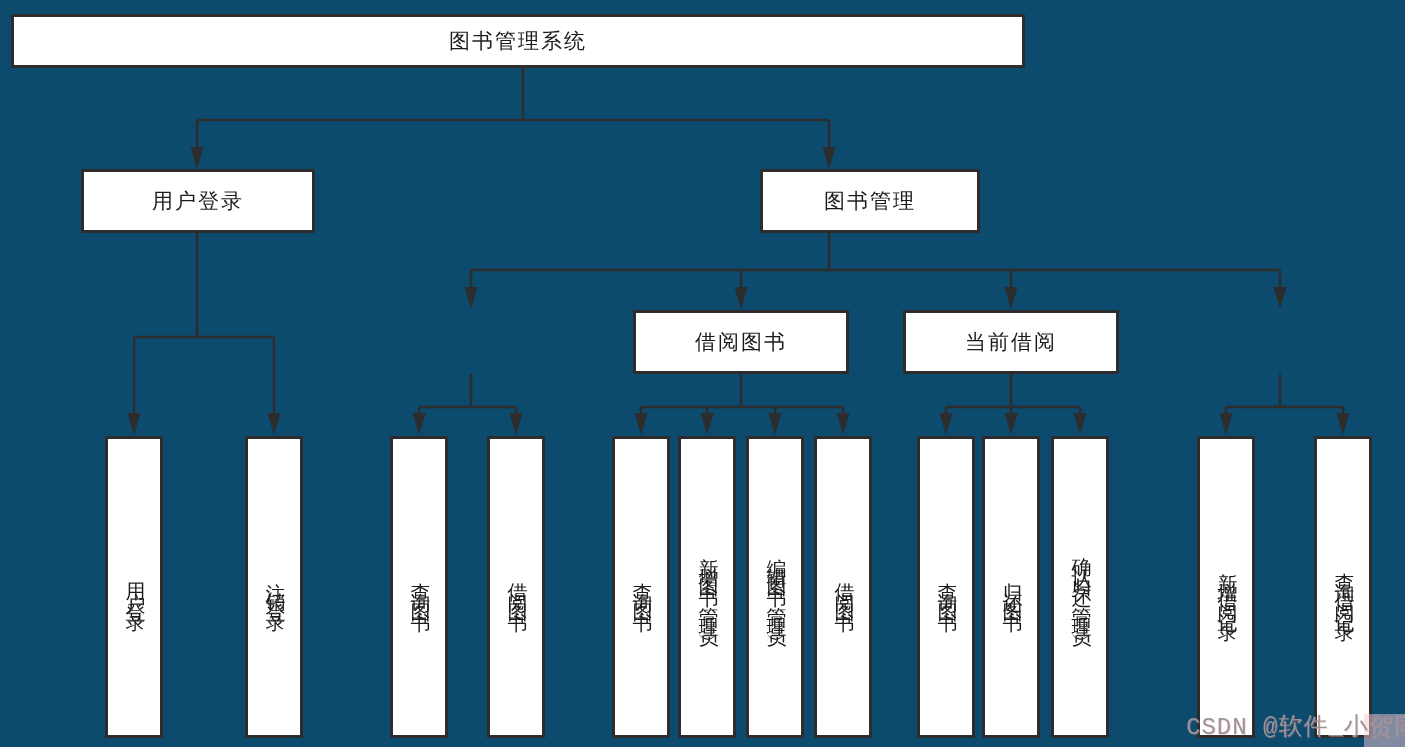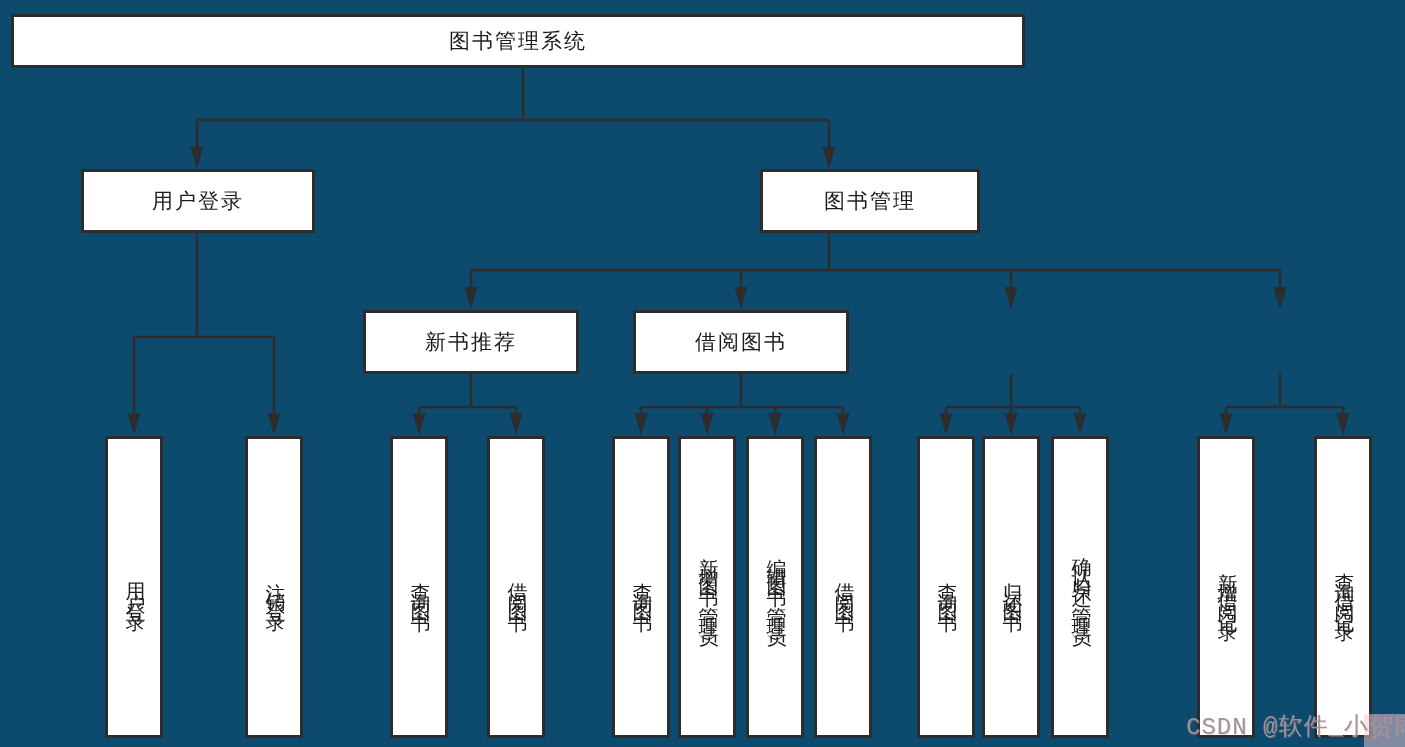--- a/index.html
+++ b/index.html
@@ -104,25 +104,25 @@
     <span class="hlabel">图书管理系统</span>
   </div>
 
   <div class="box" style="left:81px; top:169px; width:234px; height:64px;">
     <span class="hlabel">用户登录</span>
   </div>
   <div class="box" style="left:712px; top:169px; width:220px; height:64px;margin-left:48px;">
     <span class="hlabel">图书管理</span>
   </div>
 
-  <div class="box" style="left:363px; top:310px; width:216px; height:64px;">
-    <span class="hlabel">新书推荐</span>
-  </div>
   <div class="box" style="left:633px; top:310px; width:216px; height:64px;">
     <span class="hlabel">借阅图书</span>
+  </div>
+  <div class="box" style="left:903px; top:310px; width:216px; height:64px;">
+    <span class="hlabel">当前借阅</span>
   </div>
 
   <div class="box leaf" style="left:105px; top:436px; width:58px; height:302px;">
     <span class="vlabel">用户登录</span>
   </div>
   <div class="box leaf" style="left:245px; top:436px; width:58px; height:302px;">
     <span class="vlabel">注销登录</span>
   </div>
 
   <div class="box leaf" style="left:390px; top:436px; width:58px; height:302px;">

